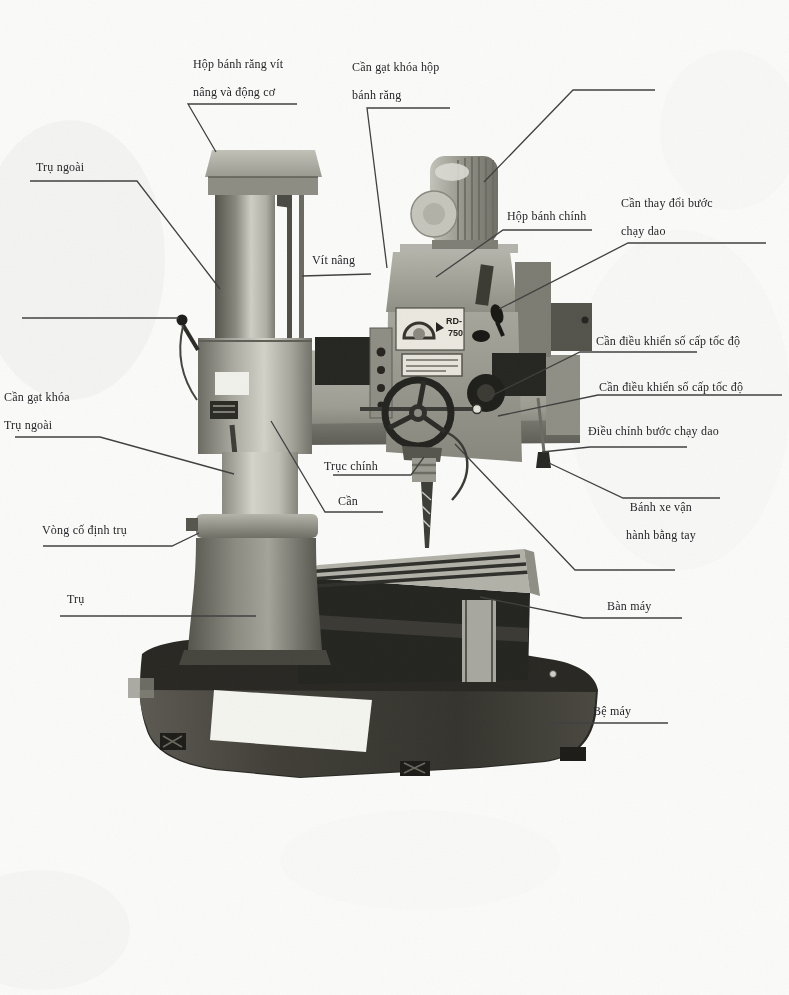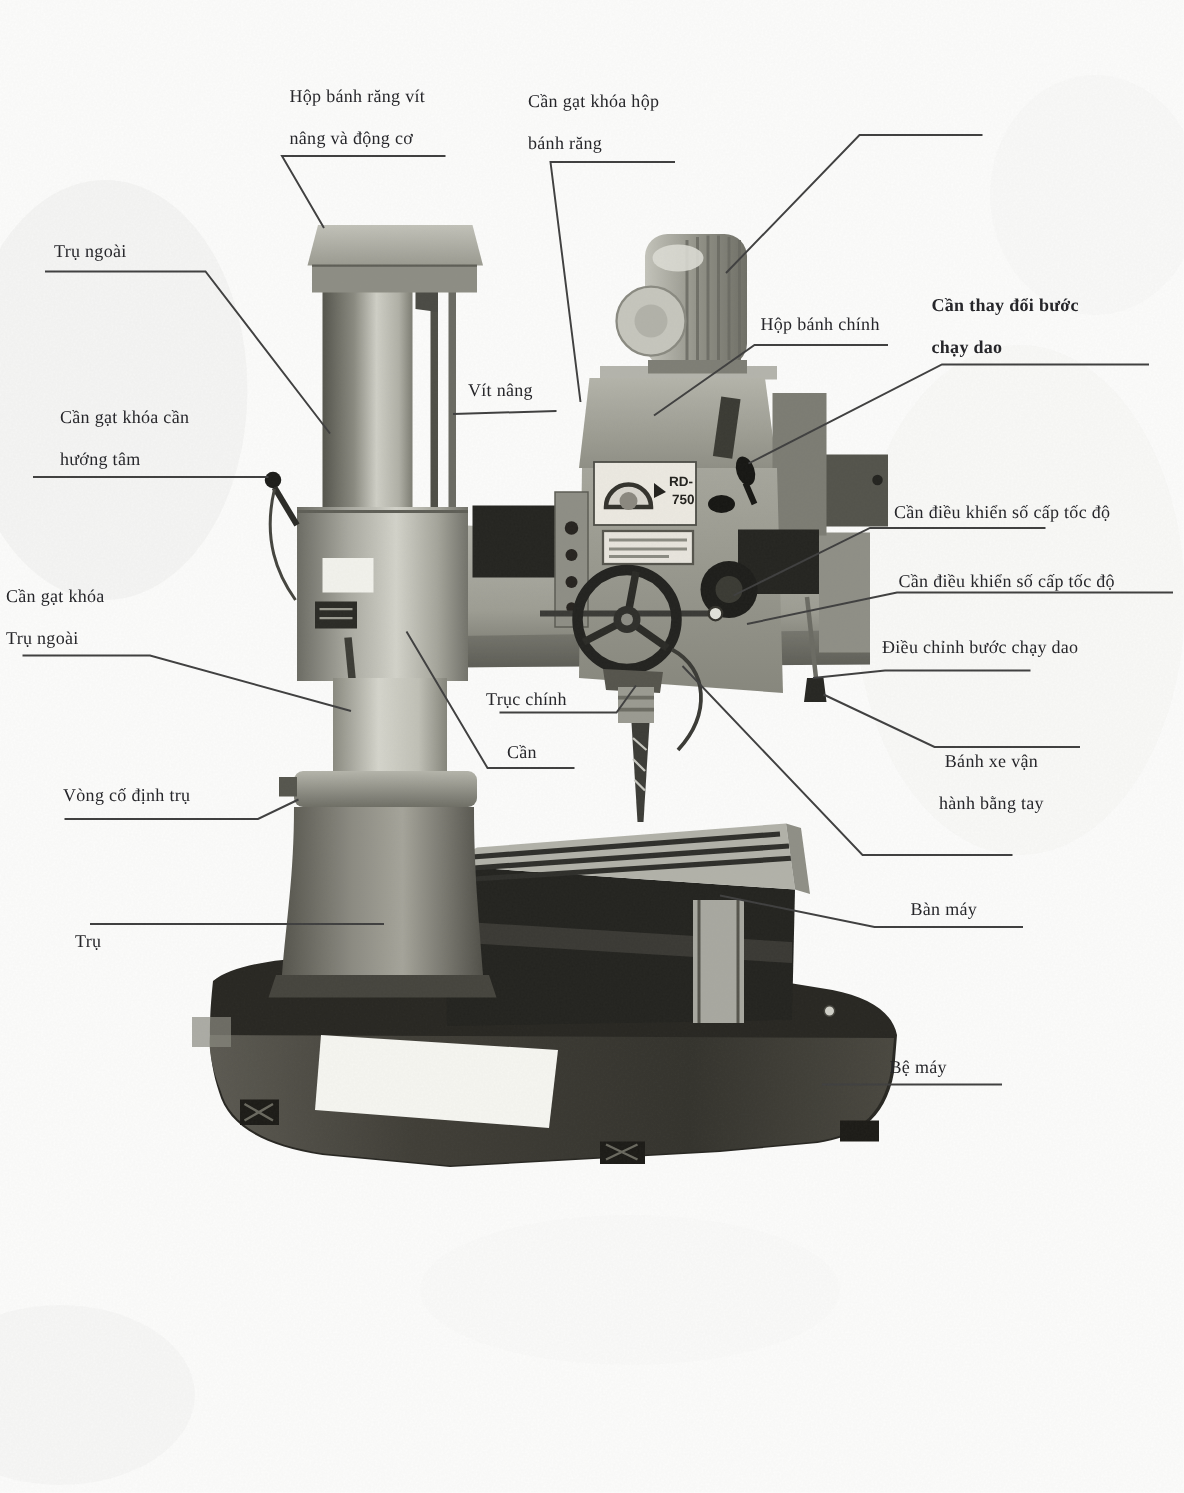--- a/index.html
+++ b/index.html
@@ -273,33 +273,31 @@
     </g>
 
     <rect width="789" height="995" filter="url(#noise)" opacity="0.55"></rect>
   </svg>
 
   <div class="lbl" style="left:193px;top:50px;">Hộp bánh răng vít
 nâng và động cơ</div>
   <div class="lbl" style="left:352px;top:53px;">Cần gạt khóa hộp
 bánh răng</div>
   <div class="lbl" style="left:36px;top:153px;">Trụ ngoài</div>
-  <div class="lbl" style="left:40px;top:264px;">Cần gạt khóa cần
-hướng tâm</div>
   <div class="lbl" style="left:312px;top:246px;">Vít nâng</div>
   <div class="lbl" style="left:507px;top:202px;">Hộp bánh chính</div>
-  <div class="lbl" style="left:621px;top:189px;font-weight:bold;">Cần thay đổi bước
+  <div class="lbl" style="left:621px;top:189px;">Cần thay đổi bước
 chạy dao</div>
   <div class="lbl" style="left:596px;top:327px;">Cần điều khiển số cấp tốc độ</div>
   <div class="lbl" style="left:599px;top:373px;">Cần điều khiển số cấp tốc độ</div>
   <div class="lbl" style="left:588px;top:417px;">Điều chỉnh bước chạy dao</div>
   <div class="lbl center" style="left:626px;top:449px;">Bánh xe vận
 hành bằng tay</div>
   <div class="lbl" style="left:4px;top:383px;">Cần gạt khóa
 Trụ ngoài</div>
   <div class="lbl" style="left:324px;top:452px;text-align:right;">Trục chính</div>
   <div class="lbl" style="left:338px;top:487px;">Cần</div>
   <div class="lbl" style="left:42px;top:516px;">Vòng cố định trụ</div>
-  <div class="lbl" style="left:50px;top:585px;margin-top:28px;">Trụ</div>
+  <div class="lbl" style="left:67px;top:585px;">Trụ</div>
   <div class="lbl" style="left:607px;top:592px;">Bàn máy</div>
   <div class="lbl" style="left:593px;top:697px;">Bệ máy</div>
 
 </div>
 
 </body></html>

